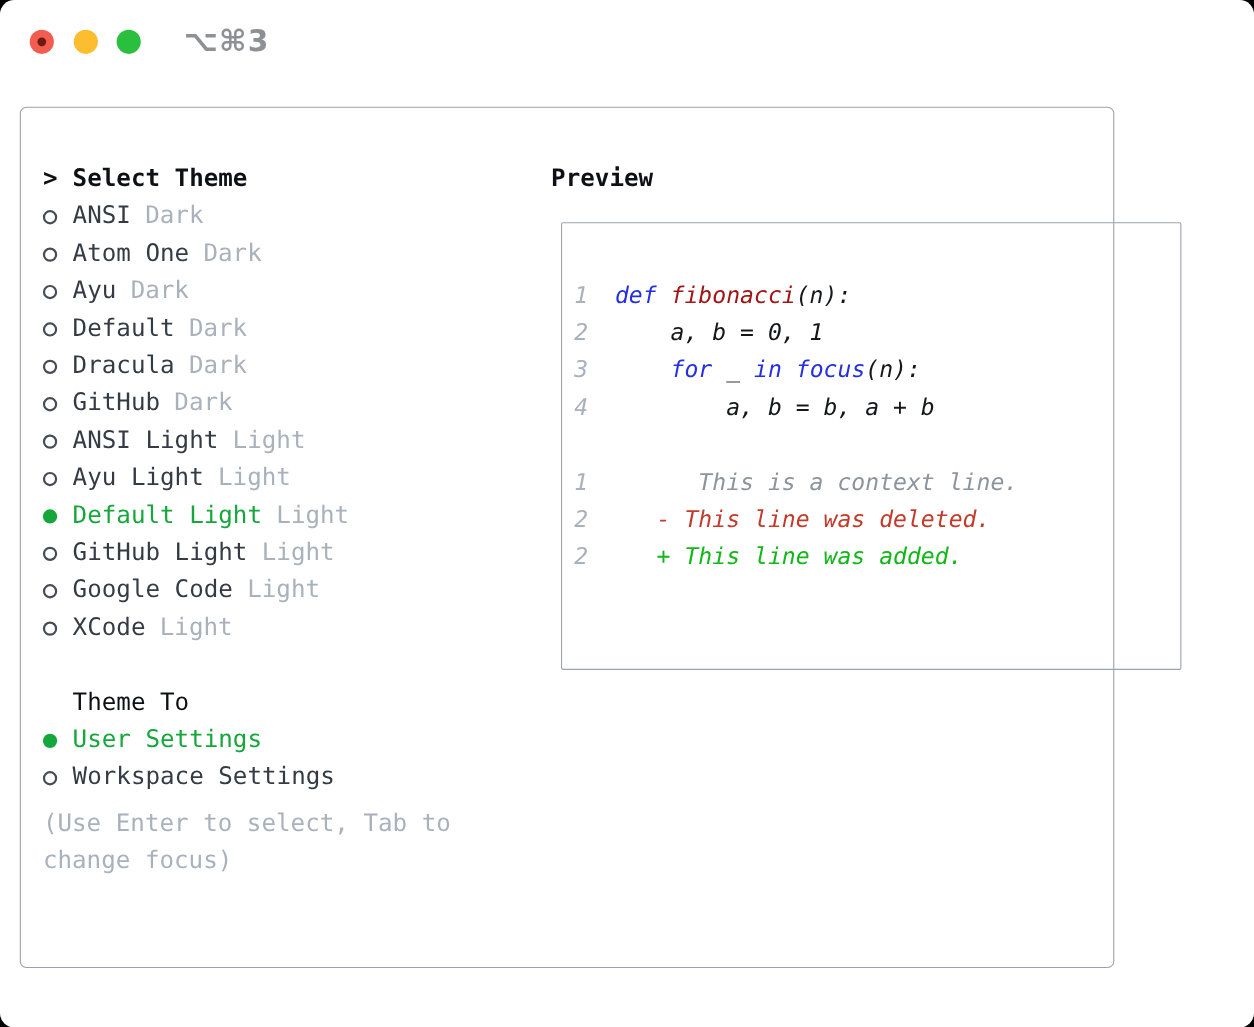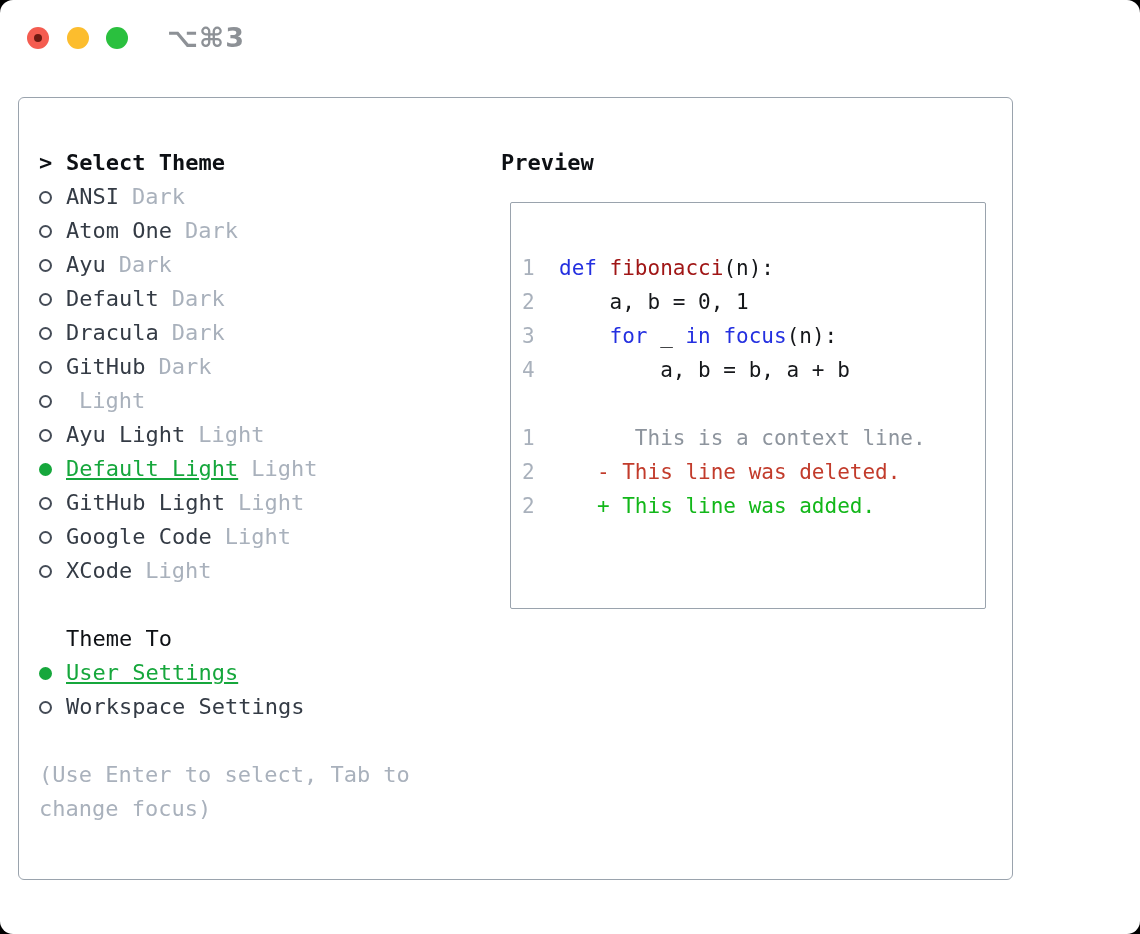--- a/index.html
+++ b/index.html
@@ -63,38 +63,38 @@
     display:inline-flex;width:27px;flex:0 0 27px;align-items:center;
   }
   .circle{
     width:13px;height:13px;border-radius:50%;
     border:2px solid #454c57;display:inline-block;
   }
   .circle.filled{background:var(--accent-green);border-color:var(--accent-green);}
   .prompt{color:var(--header-dark);font-weight:bold;font-size:22px;}
   .list-title{font-weight:bold;color:var(--header-dark);}
   .item-name{color:var(--item-dark);}
-  .row.selected .item-name{color:var(--accent-green);text-decoration:underline;}
+  .row.selected .item-name{color:var(--accent-green);}
   .item-variant{color:var(--muted);margin-left:13px;}
   .apply-section{position:absolute;left:20px;top:524px;}
   .apply-title{color:var(--header-dark);}
   .help-text{
-    position:absolute;left:20px;top:660px;
+    position:absolute;left:20px;top:634px;
     color:var(--muted);white-space:pre-line;line-height:34px;
   }
   
   .preview-title{
     position:absolute;left:482px;top:48px;height:34px;line-height:34px;
     font-weight:bold;color:var(--header-dark);
   }
   .code-box{
-    position:absolute;left:491px;top:104px;width:476px;height:407px;
+    position:absolute;left:491px;top:104px;width:564px;height:407px;
     border:1.5px solid var(--border-gray);border-radius:2px;
     padding:48px 10px 0 11px;overflow:hidden;
-    font-size:21px;line-height:34px;
+    font-size:21px;line-height:34px;font-style:italic;
   }
   .code-line{white-space:pre;height:34px;}
   .line-num{display:inline-block;width:37px;color:var(--muted);}
   .tok-kw{color:var(--keyword);}
   .tok-fn{color:var(--function);}
   .tok-pl{color:var(--plain);}
   .tok-ctx{color:var(--ctx);}
   .tok-del{color:var(--del);}
   .tok-add{color:var(--add);}
 </style>
@@ -119,21 +119,21 @@
         <span class="bullet-col"><span class="prompt">&gt;</span></span>
         <span class="list-title">Select Theme</span>
       </div>
       <div id="theme-items">
           <div class="row"><span class="bullet-col"><span class="circle"></span></span><span class="item-name">ANSI</span><span class="item-variant">Dark</span></div>
           <div class="row"><span class="bullet-col"><span class="circle"></span></span><span class="item-name">Atom One</span><span class="item-variant">Dark</span></div>
           <div class="row"><span class="bullet-col"><span class="circle"></span></span><span class="item-name">Ayu</span><span class="item-variant">Dark</span></div>
           <div class="row"><span class="bullet-col"><span class="circle"></span></span><span class="item-name">Default</span><span class="item-variant">Dark</span></div>
           <div class="row"><span class="bullet-col"><span class="circle"></span></span><span class="item-name">Dracula</span><span class="item-variant">Dark</span></div>
           <div class="row"><span class="bullet-col"><span class="circle"></span></span><span class="item-name">GitHub</span><span class="item-variant">Dark</span></div>
-          <div class="row"><span class="bullet-col"><span class="circle"></span></span><span class="item-variant">Light</span></div>
+          <div class="row"><span class="bullet-col"><span class="circle"></span></span><span class="item-name">ANSI Light</span><span class="item-variant">Light</span></div>
           <div class="row"><span class="bullet-col"><span class="circle"></span></span><span class="item-name">Ayu Light</span><span class="item-variant">Light</span></div>
           <div class="row selected"><span class="bullet-col"><span class="circle filled"></span></span><span class="item-name">Default Light</span><span class="item-variant">Light</span></div>
           <div class="row"><span class="bullet-col"><span class="circle"></span></span><span class="item-name">GitHub Light</span><span class="item-variant">Light</span></div>
           <div class="row"><span class="bullet-col"><span class="circle"></span></span><span class="item-name">Google Code</span><span class="item-variant">Light</span></div>
           <div class="row"><span class="bullet-col"><span class="circle"></span></span><span class="item-name">XCode</span><span class="item-variant">Light</span></div>
         </div>
     </div>
 
     <div class="apply-section">
       <div class="row">

